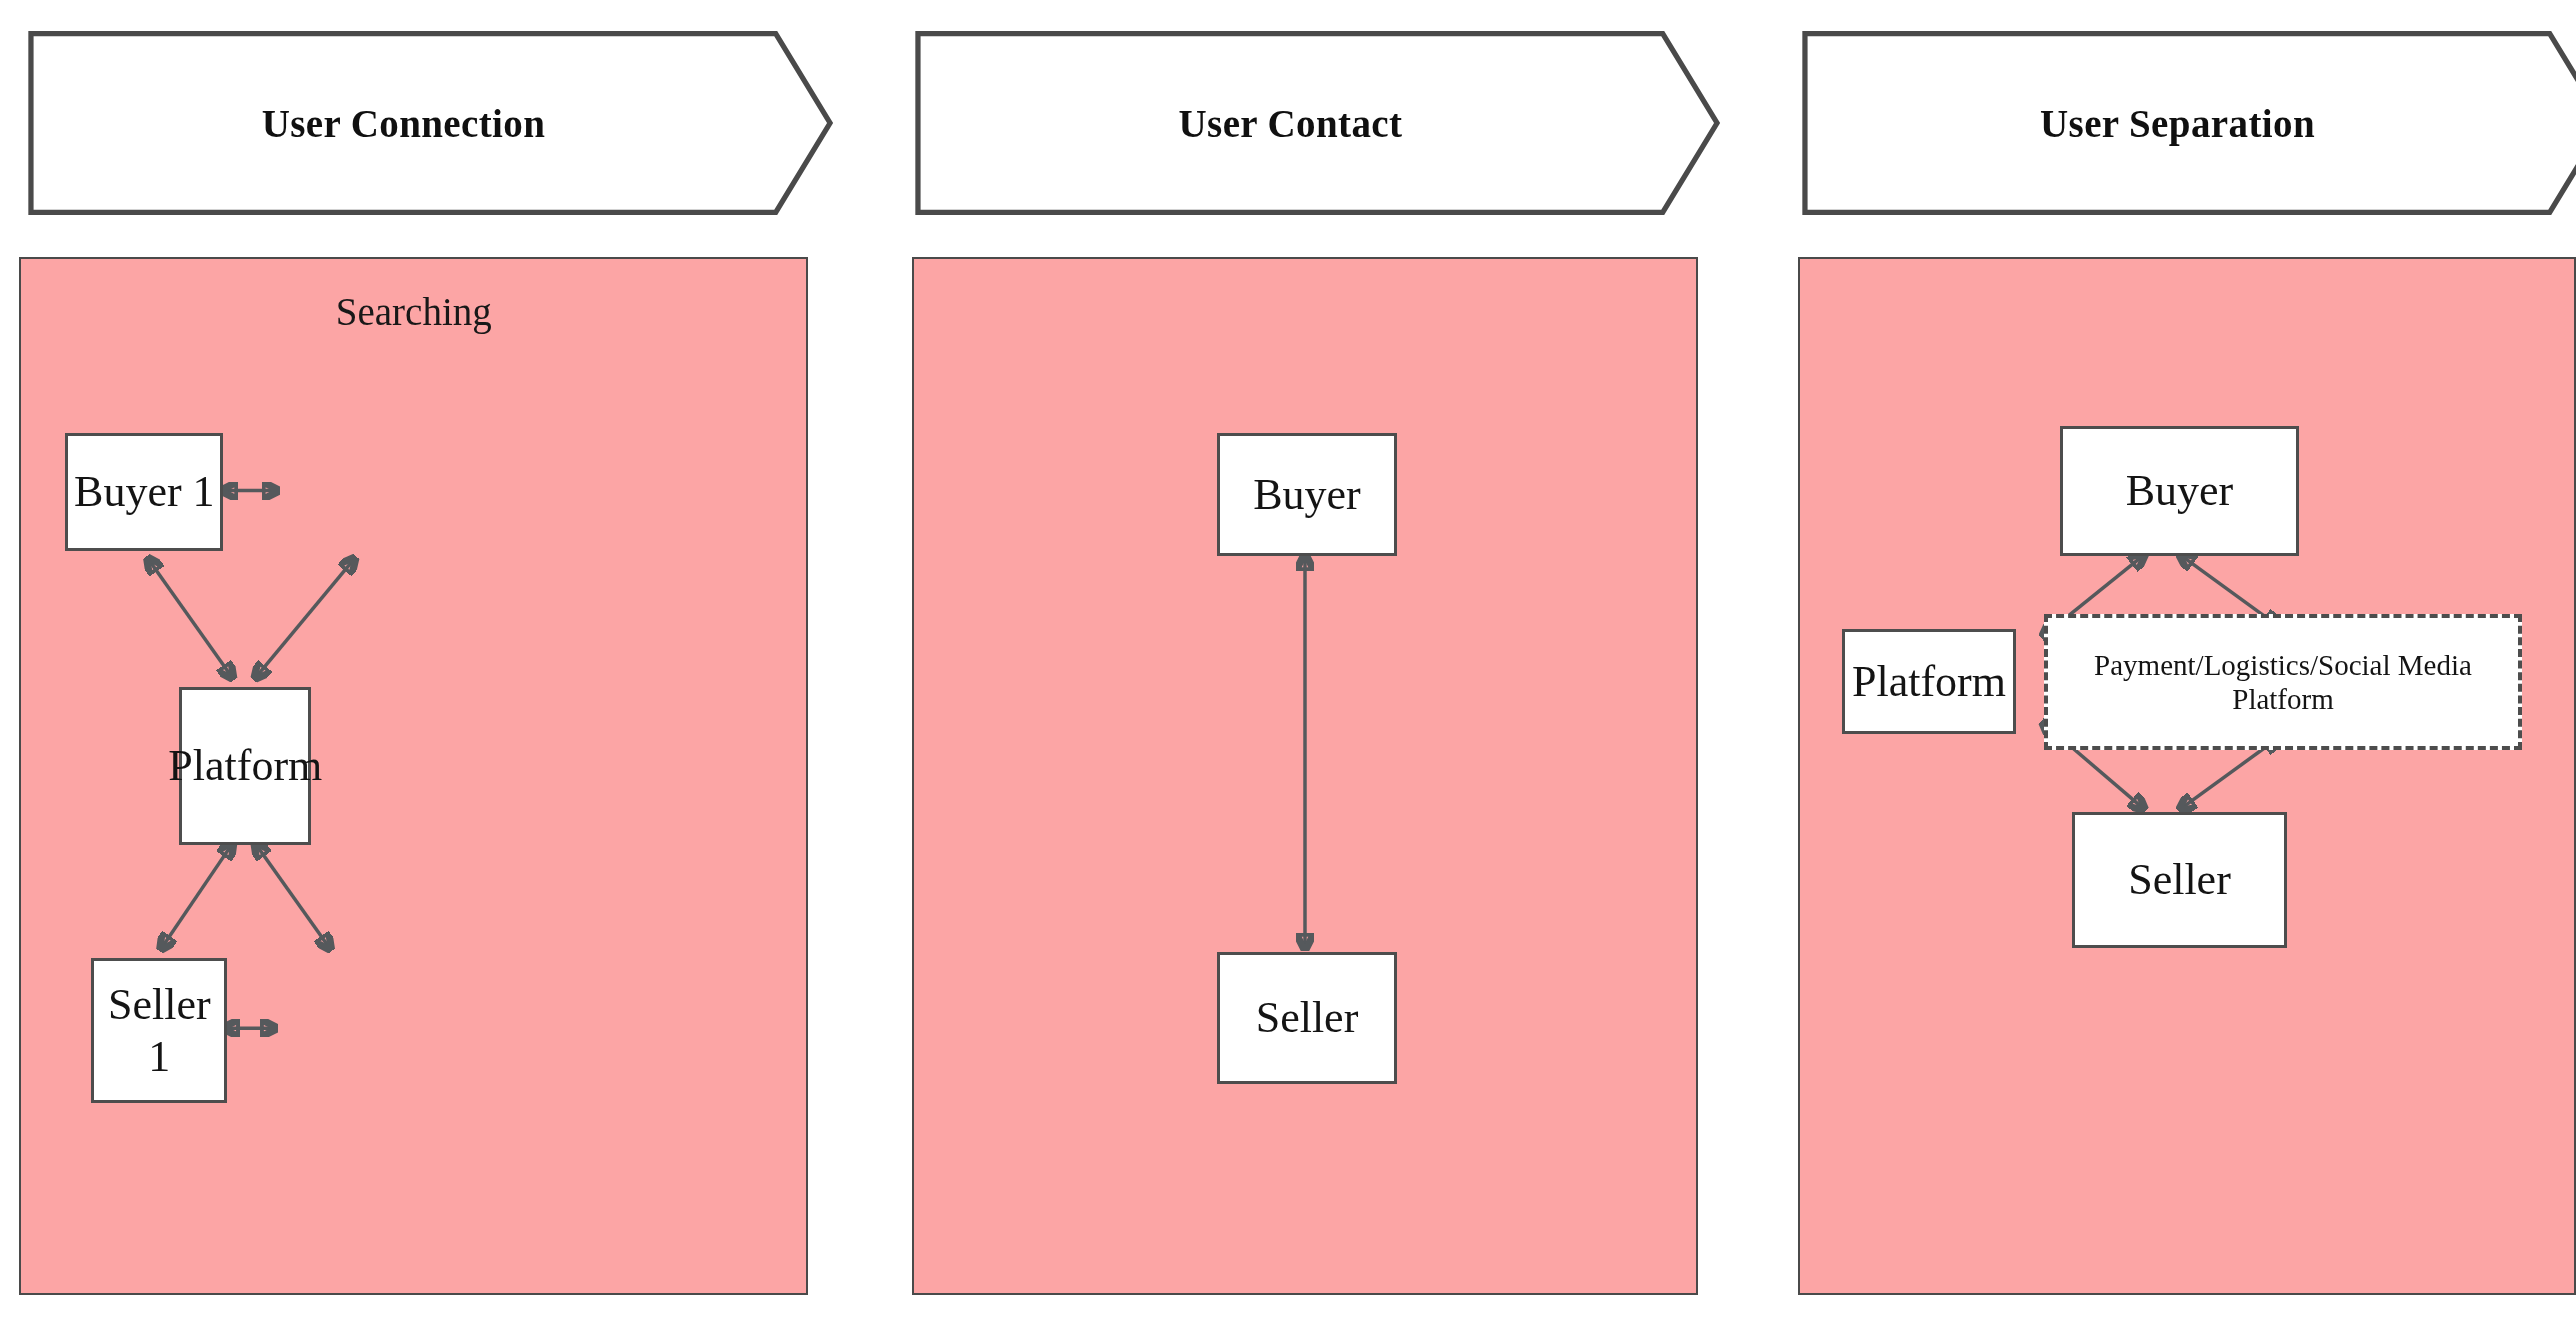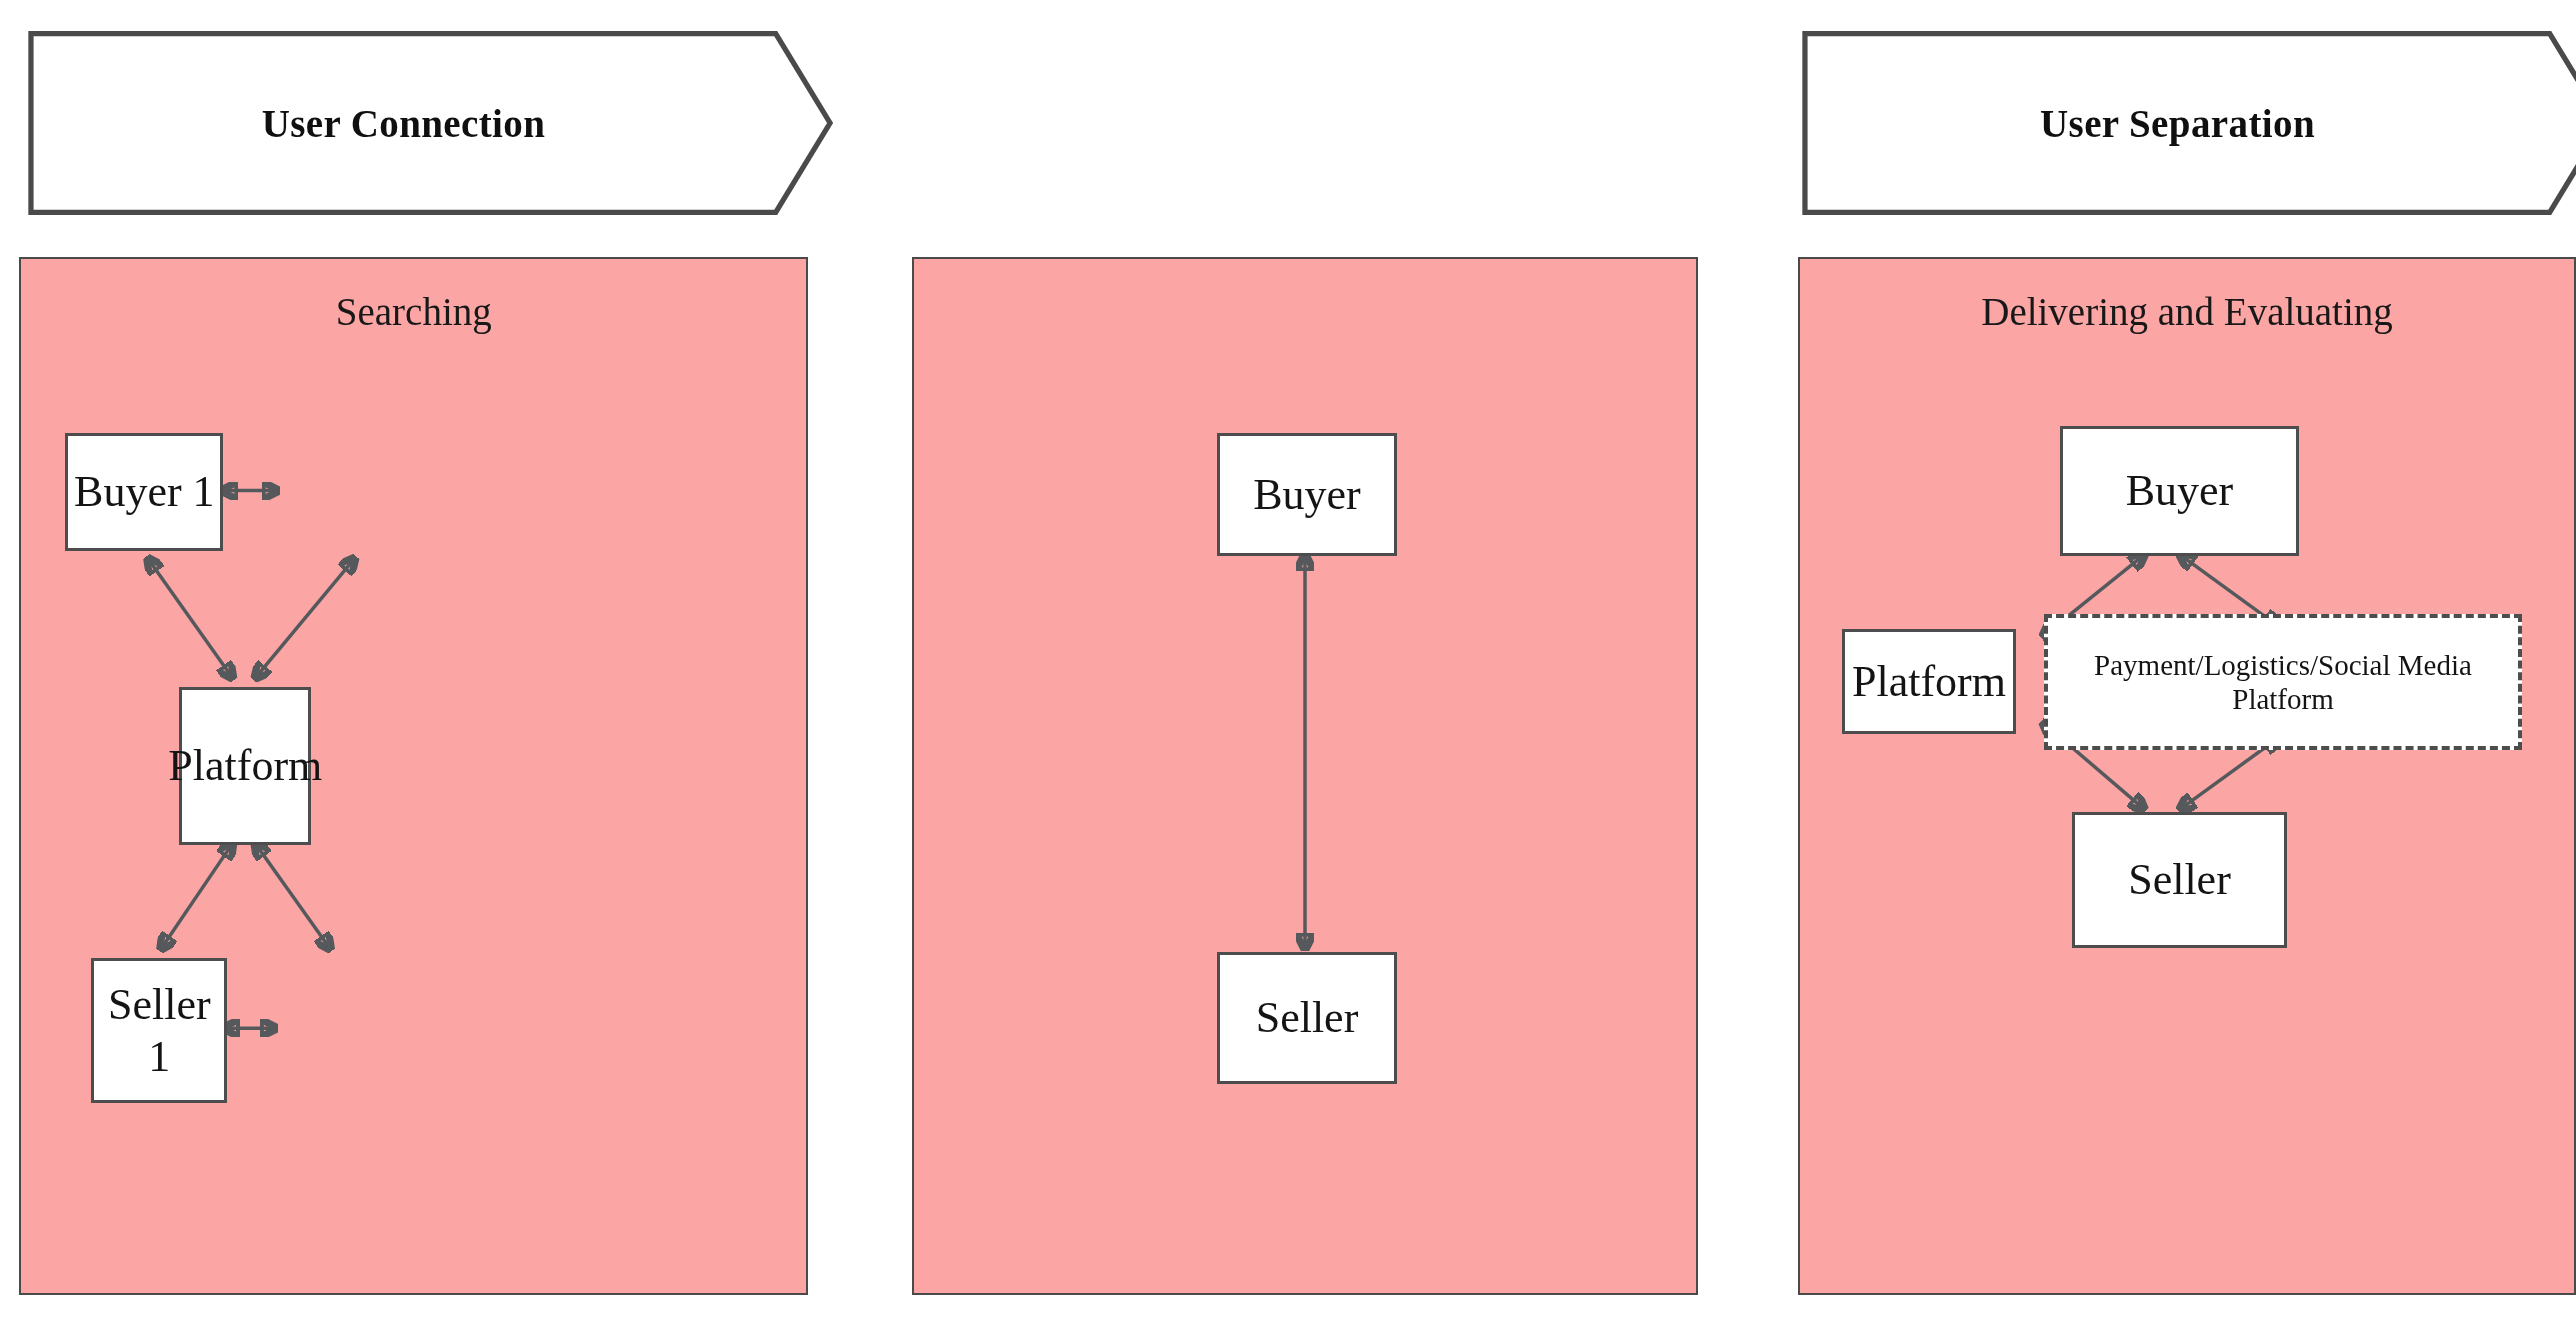--- a/index.html
+++ b/index.html
@@ -47,20 +47,26 @@
 
 <div id="stage">
 
   <div class="banner" style="left:28px;top:31px;width:805px;height:184px;">
     <svg width="805" height="184" viewBox="0 0 918 210">
       <polygon points="3,3 853,3 915,105 853,207 3,207" fill="#ffffff" stroke="#4a4a4a" stroke-width="6"></polygon>
     </svg>
     <div class="banner-label">User Connection</div>
   </div>
 
+  <div class="banner" style="left:915px;top:31px;width:805px;height:184px;">
+    <svg width="805" height="184" viewBox="0 0 918 210">
+      <polygon points="3,3 853,3 915,105 853,207 3,207" fill="#ffffff" stroke="#4a4a4a" stroke-width="6"></polygon>
+    </svg>
+    <div class="banner-label">User Contact</div>
+  </div>
 
   <div class="banner" style="left:1802px;top:31px;width:805px;height:184px;">
     <svg width="805" height="184" viewBox="0 0 918 210">
       <polygon points="3,3 853,3 915,105 853,207 3,207" fill="#ffffff" stroke="#4a4a4a" stroke-width="6"></polygon>
     </svg>
     <div class="banner-label">User Separation</div>
   </div>
 
   <div class="panel" style="left:19.3px;top:257px;width:789px;height:1038px;">
 
@@ -117,21 +123,20 @@
       <span>Buyer</span>
     </div>
 
     <div class="node" style="left:303px;top:693px;width:180px;height:132px;">
       <span>Seller</span>
     </div>
   </div>
 
   <div class="panel" style="left:1798px;top:257px;width:778px;height:1038px;">
 
-    <div class="panel-title">Delivering and Evaluating</div>
 
     <svg class="wires" viewBox="0 0 887 1183" preserveAspectRatio="none">
       <defs>
         <marker id="ah3" viewBox="0 0 10 10" refX="9" refY="5" markerWidth="5.2" markerHeight="5.2" orient="auto-start-reverse">
           <path d="M0,0 L10,5 L0,10 z" fill="#55595c"></path>
         </marker>
       </defs>
 
       <line x1="395" y1="338" x2="278" y2="432" marker-start="url(#ah3)" marker-end="url(#ah3)"></line>
 

